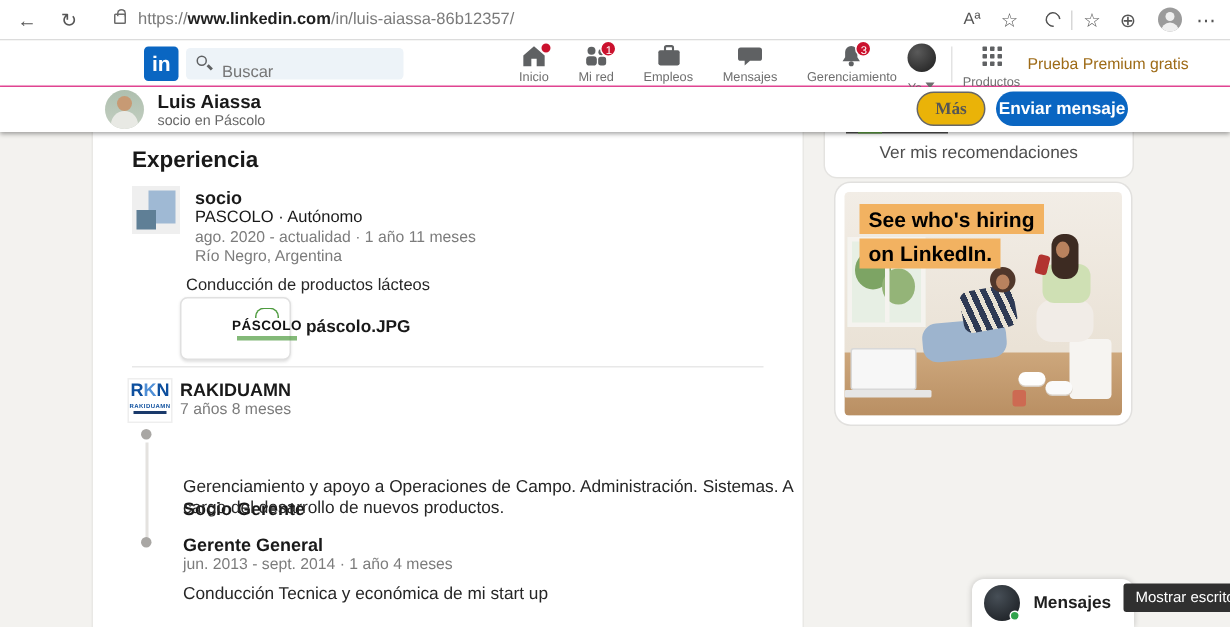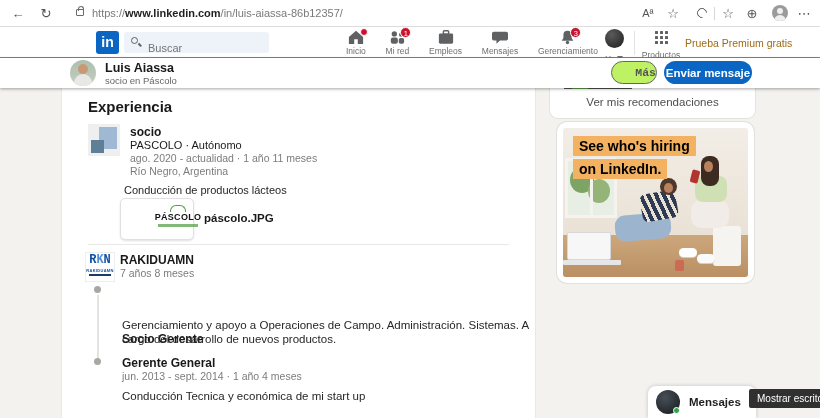--- a/index.html
+++ b/index.html
@@ -51,21 +51,21 @@
   
   .mini-header { position:absolute; left:0; top:58px; width:820px; height:30px; background:#fff;
     box-shadow:0 1px 3px rgba(0,0,0,.35); z-index:5; }
   .mh-avatar { position:absolute; left:70px; top:2px; width:26px; height:26px; border-radius:50%;
     background:linear-gradient(180deg,#aebfae 0%, #c4cfc2 100%); overflow:hidden; }
   .mh-avatar::before { content:""; position:absolute; left:8px; top:4px; width:10px; height:10px; border-radius:50%; background:#c79a74; }
   .mh-avatar::after { content:""; position:absolute; left:4px; top:14px; width:18px; height:12px; border-radius:9px 9px 0 0; background:#e8e9e4; }
   .mh-name { position:absolute; left:105px; top:3px; font-size:12.5px; font-weight:700; color:#191919; }
   .mh-headline { position:absolute; left:105px; top:17px; font-size:9.5px; color:#666; }
   .btn-more { position:absolute; left:611px; top:3px; width:46px; height:23px; border-radius:13px;
-    border:1px solid #666; background:#bef264; color:#555; font-size:11.5px; font-weight:700; font-family:Liberation Mono, monospace; cursor:pointer;text-align:right; }
+    border:1px solid #666; background:#eab308; color:#555; font-size:11.5px; font-weight:700; font-family:Liberation Serif, serif; cursor:pointer; }
   .btn-message { position:absolute; left:664px; top:3px; width:88px; height:23px; border-radius:13px;
     border:none; background:#0a66c2; color:#fff; font-size:11.5px; font-weight:700; font-family:inherit; cursor:pointer; }
 
   
   .main-card { position:absolute; left:62px; top:88px; width:473px; height:330px; background:#fff;
     border-radius:0 0 0 0; box-shadow:0 0 0 1px rgba(0,0,0,.04); }
   .exp-title { position:absolute; left:26px; top:10px; font-size:15px; font-weight:600; color:#191919; }
   .logo1 { position:absolute; left:26px; top:36px; width:32px; height:32px; background:#efefef; overflow:hidden; cursor:pointer; }
   .logo1 .sq-big { position:absolute; left:11px; top:3px; width:18px; height:22px; background:#9fb9d4; }
   .logo1 .sq-small { position:absolute; left:3px; top:16px; width:13px; height:13px; background:#5f7f96; }
@@ -80,21 +80,21 @@
   .media-card { position:absolute; left:58px; top:110px; width:74px; height:42px; background:#fff;
     border:1px solid #e0e0e0; border-radius:5px; box-shadow:0 1px 2px rgba(0,0,0,.12); cursor:pointer; }
   .pascolo-logo { position:absolute; left:8px; top:6px; width:58px; text-align:center;margin-left:20px; }
   .pascolo-cow { width:16px; height:7px; margin:0 auto 1px; border:1.5px solid #4e9b3f; border-bottom:none; border-radius:6px 6px 0 0; }
   .pascolo-text { font-size:9px; font-weight:700; color:#111; letter-spacing:0.3px; line-height:9px; }
   .pascolo-sub { margin:2px auto 0; width:40px; height:3px; background:#4e9b3f; opacity:.7; }
   .media-label { position:absolute; left:142px; top:124px; font-size:11.5px; font-weight:700; color:#191919; cursor:pointer; }
   .divider { position:absolute; left:26px; top:156px; width:421px; height:1px; background:#e8e8e8; }
 
   .logo2 { position:absolute; left:23px; top:164px; width:30px; height:30px; background:#fff; border:1px solid #eee; text-align:center; cursor:pointer; }
-  .rkn-main { font-size:12px; font-weight:800; color:#0d4f9e; line-height:15px; letter-spacing:0;font-family:Liberation Mono, monospace; }
+  .rkn-main { font-size:12px; font-weight:800; color:#0d4f9e; line-height:15px; letter-spacing:0; }
   .rkn-main .k { color:#4f8fd6; }
   .rkn-sub { font-size:4px; color:#0d4f9e; font-weight:700; letter-spacing:.3px; line-height:5px; }
   .rkn-bar { width:22px; height:2px; background:#1a3a6b; margin:1px auto 0; }
   .e2-company { position:absolute; left:58px; top:165px; }
   .e2-duration { position:absolute; left:58px; top:179px; }
   .tl-line { position:absolute; left:35px; top:207px; width:2px; height:66px; background:#e4e2df; }
   .tl-dot { position:absolute; width:7px; height:7px; border-radius:50%; background:#a9a7a4; }
   .r1-title { position:absolute; left:60px; top:196px;margin-top:48px; }
   .r1-dates { position:absolute; left:60px; top:210px; }
   .r1-desc { position:absolute; left:60px; top:230px; width:412px; font-size:11.5px; color:#262626; line-height:14px; }

